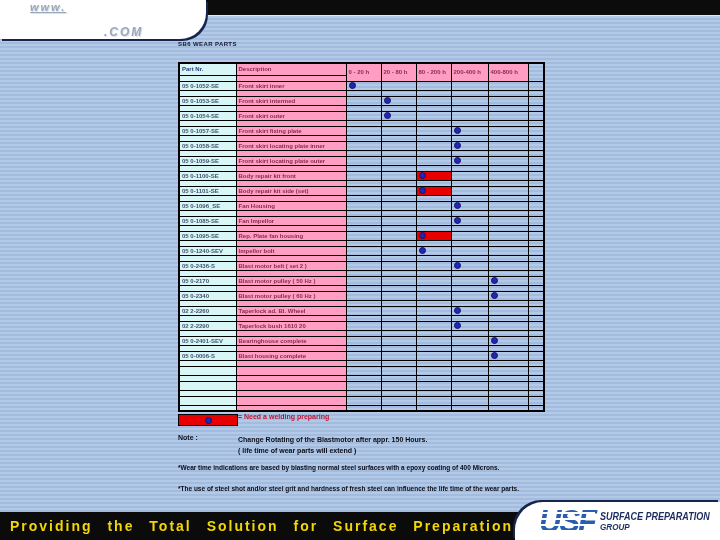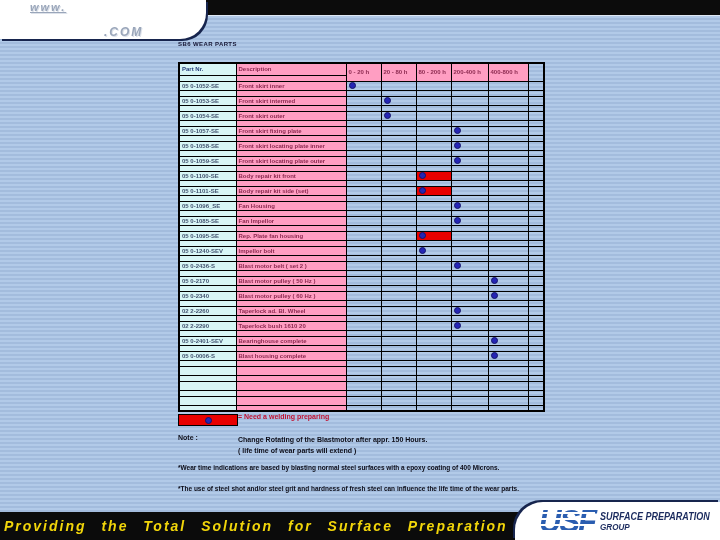--- a/index.html
+++ b/index.html
@@ -47,22 +47,22 @@
   .legend-box{position:absolute;left:178px;top:414px;width:58px;height:10px;background:#e80000;
     border:1px solid #000;display:flex;align-items:center;justify-content:center;}
   .legend-text{position:absolute;left:238px;top:413px;font-size:7px;font-weight:bold;color:#c01030;}
   .note-label{position:absolute;left:178px;top:434px;font-size:7px;font-weight:bold;color:#0d0d18;}
   .note-body{position:absolute;left:238px;top:434px;width:300px;font-size:7px;font-weight:bold;
     color:#0d0d18;line-height:11px;}
   .footnote-1{position:absolute;left:178px;top:464px;font-size:6.5px;font-weight:bold;color:#0d0d18;}
   .footnote-2{position:absolute;left:178px;top:485px;font-size:6.5px;font-weight:bold;color:#0d0d18;}
   
   .footer-bar{position:absolute;left:0;bottom:0;width:100%;height:28px;background:#0b0b0b;}
-  .footer-slogan{display:inline-block;padding-left:4px;line-height:28px;font-size:14px;
-    font-weight:bold;font-style:italic;color:#f2d60a;letter-spacing:2px;word-spacing:9px;
+  .footer-slogan{display:inline-block;padding-left:10px;line-height:28px;font-size:14px;
+    font-weight:bold;color:#f2d60a;letter-spacing:2px;word-spacing:9px;
     white-space:nowrap;}
   .usf-card{position:absolute;right:0;bottom:0;width:205px;height:38px;background:#ffffff;
     border-top-left-radius:28px;box-shadow:-2px -2px 0 #17254e;z-index:6;
     display:flex;align-items:center;padding-left:24px;box-sizing:border-box;cursor:pointer;}
   .usf-text{position:relative;font-size:31px;font-weight:bold;font-style:italic;color:#2a5db0;
     line-height:1;letter-spacing:-2px;}
   .usf-text::after{content:"";position:absolute;inset:2px 0 2px 0;
     background:repeating-linear-gradient(to bottom,transparent 0 4px,#ffffff 4px 6px);}
   .usf-right{margin-left:5px;display:flex;flex-direction:column;justify-content:center;}
   .usf-line1{font-size:10px;font-weight:bold;font-style:italic;color:#1b2b5e;

